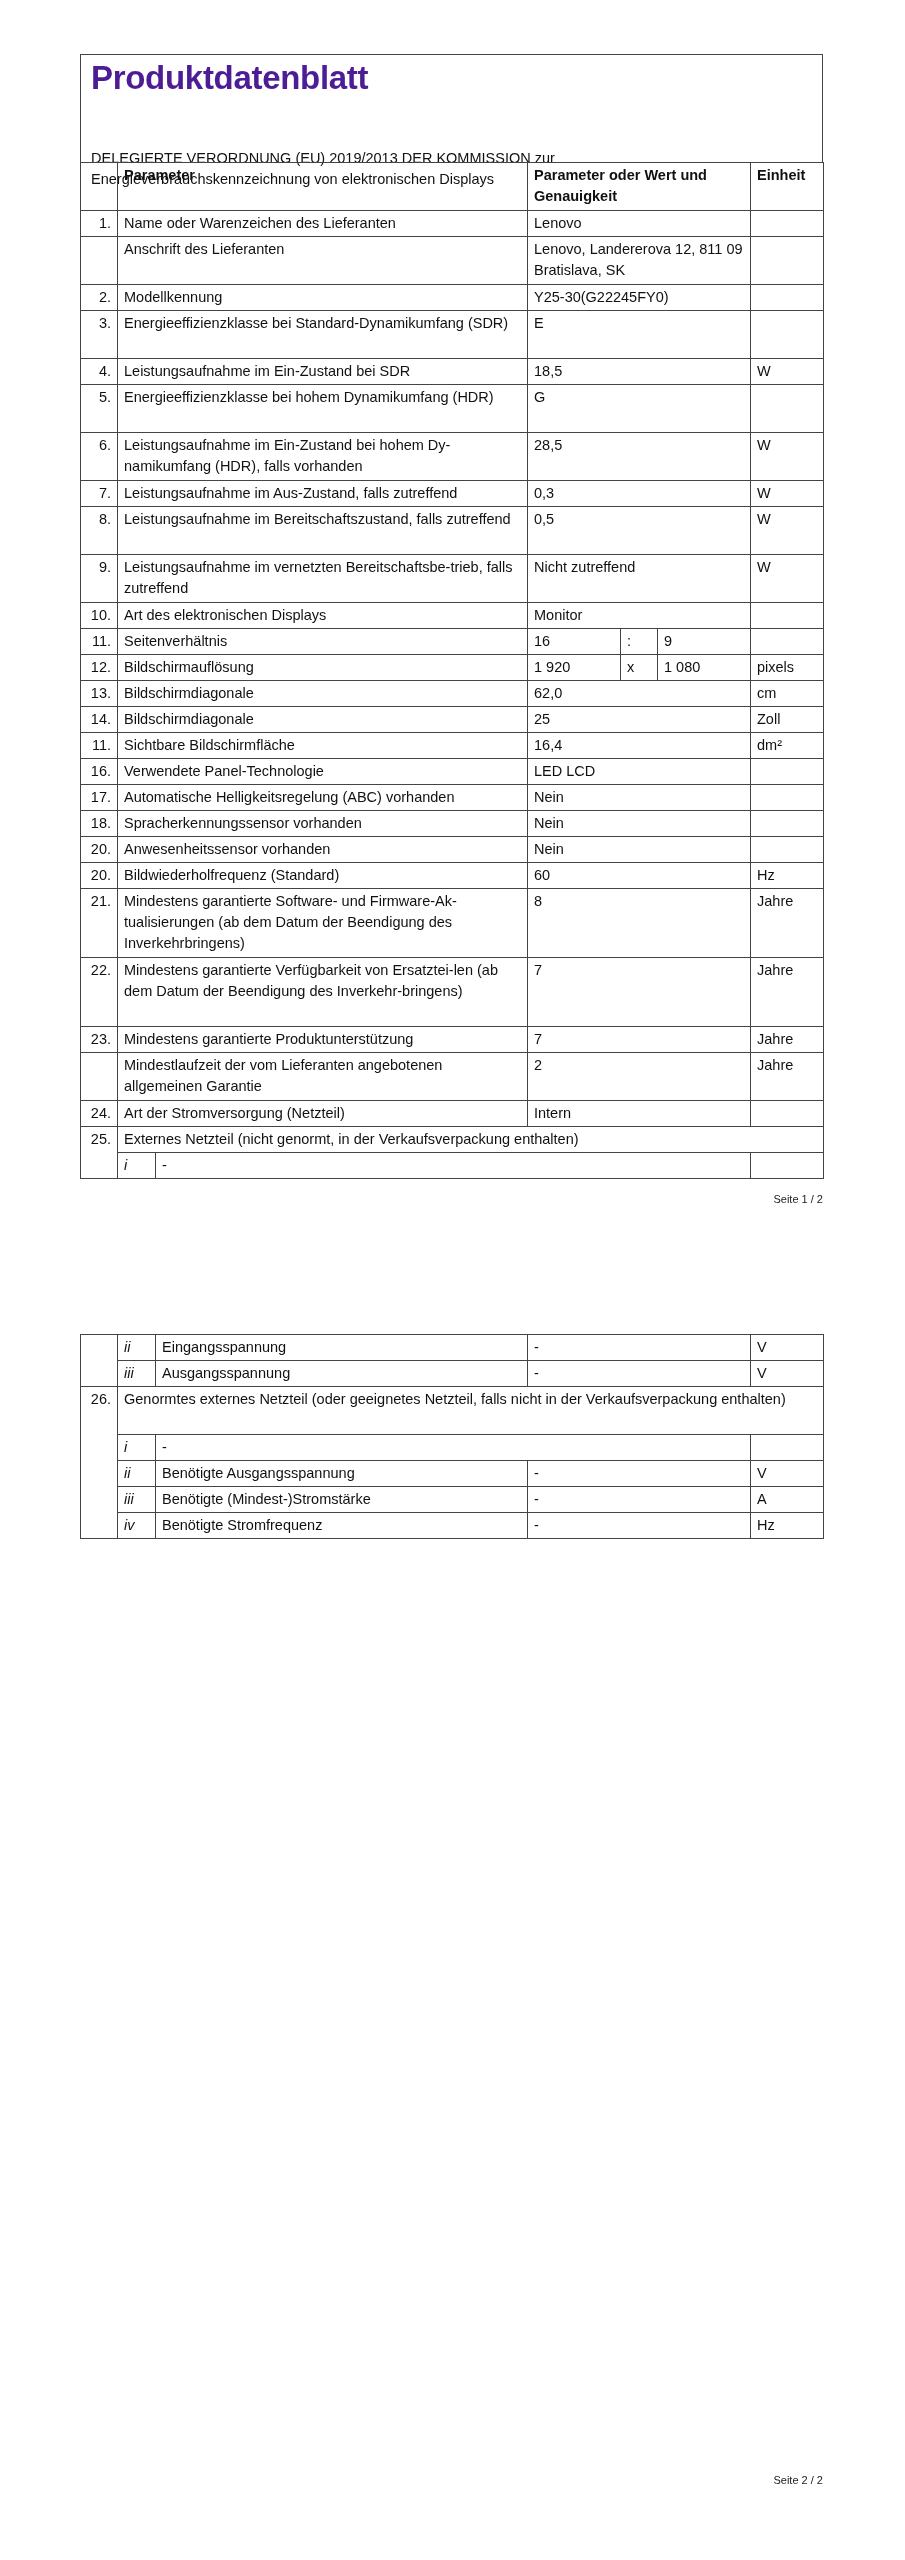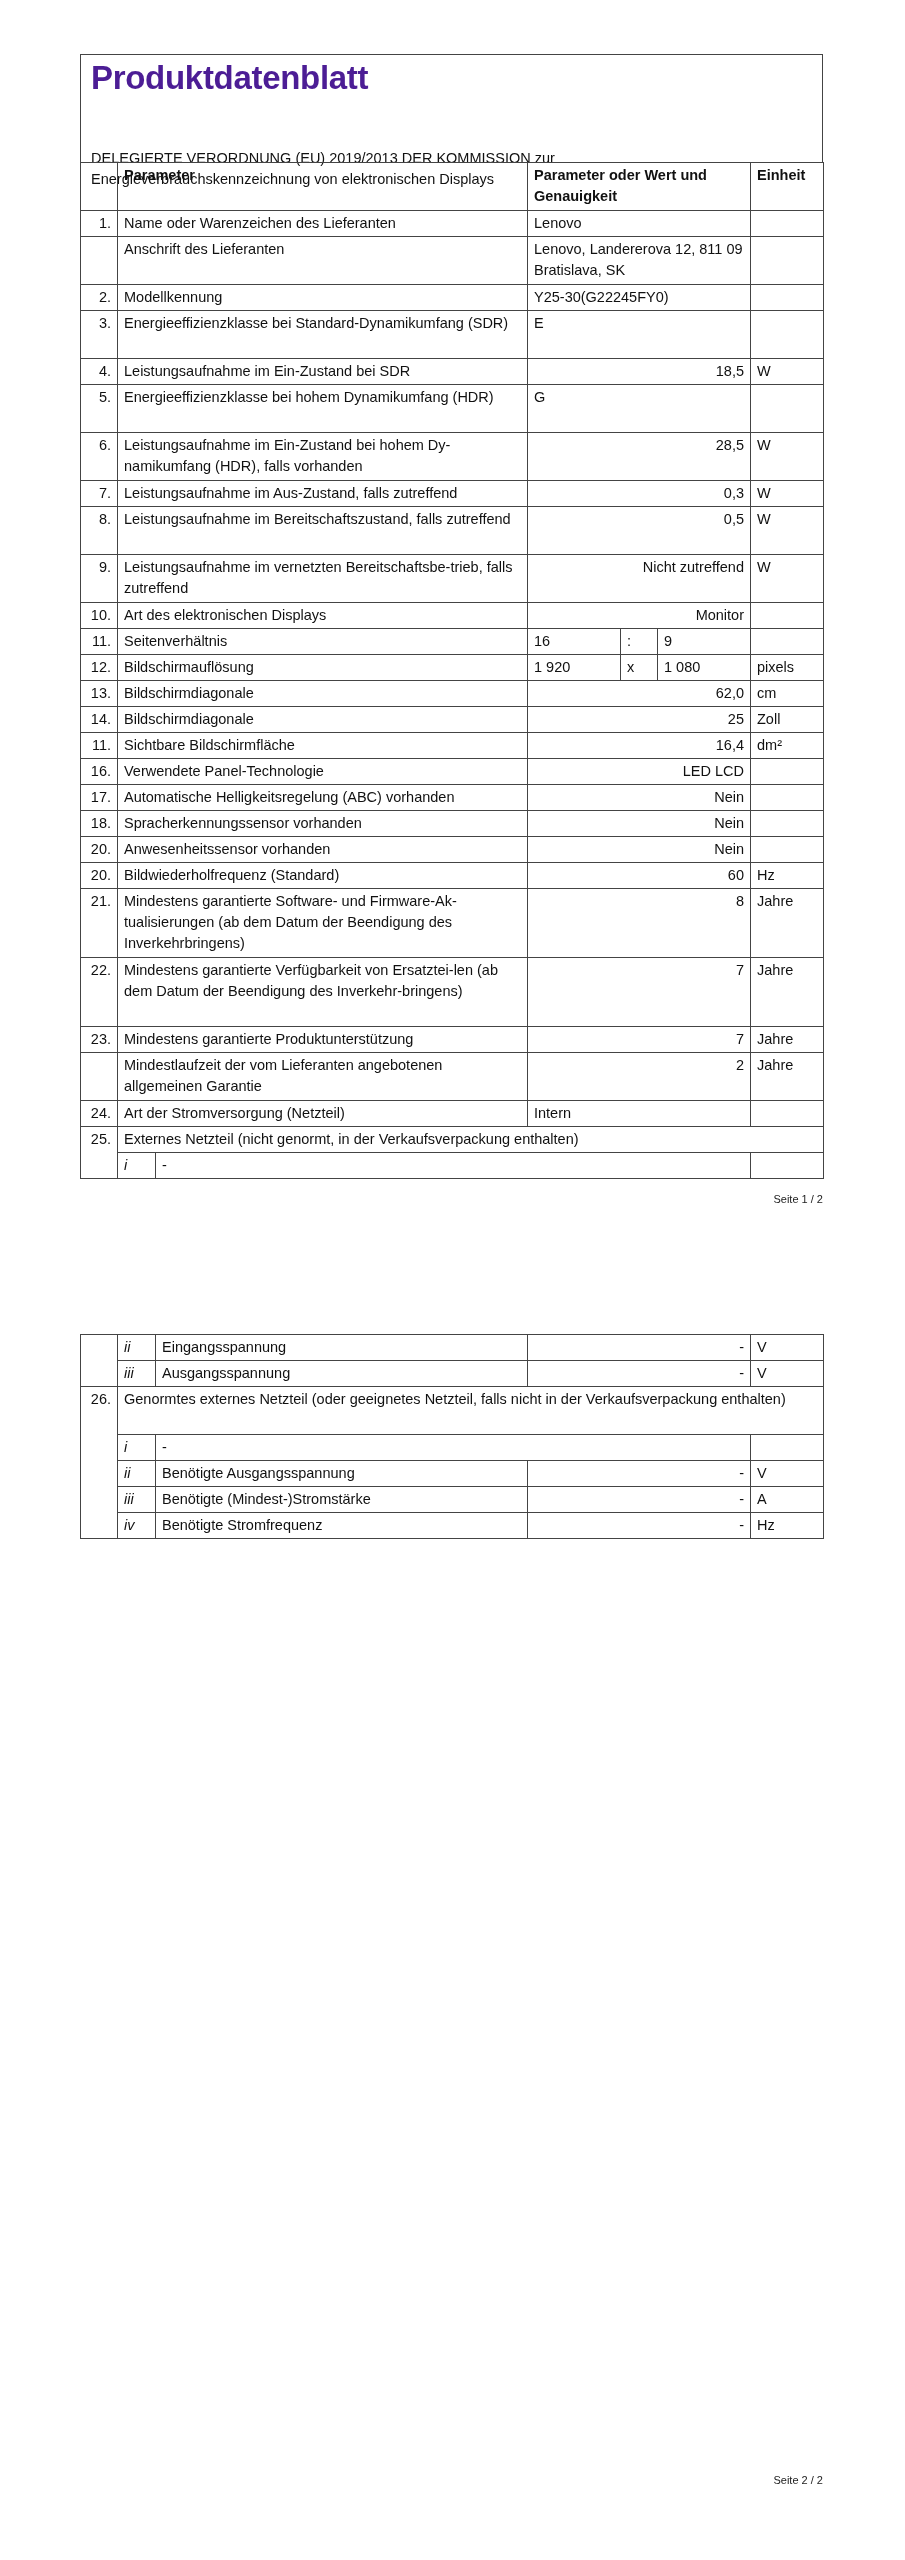--- a/index.html
+++ b/index.html
@@ -24,21 +24,21 @@
     position: absolute; left: 80px; border-collapse: collapse; table-layout: fixed;
     font-size: 14.5px; line-height: 21px;
   }
   #t1 { top: 162px; }
   #t2 { top: 1334px; }
   table.sheet td {
     border: 1px solid #444; padding: 2px 6px 2px 6px; vertical-align: top; box-sizing: border-box;
   }
   td.num { text-align: right; padding-right: 5px; }
   td.sub { font-style: italic; padding-left: 7px; }
-  td.val-r { text-align: right; padding-right: 10px; }
+  td.val-r { padding-right: 10px; }
   td.val-l { text-align: left; }
   td.val-c { text-align: left; }
   td.unit { padding-left: 7px; }
   tr.head td { font-weight: bold; }
   .r1 td { height: 26px; }
   .r2 td { height: 48px; }
   .r3 td { height: 69px; margin-top: 14px; }
 
   .footer {
     position: absolute; right: 82px; font-size: 11px; color: #222;

